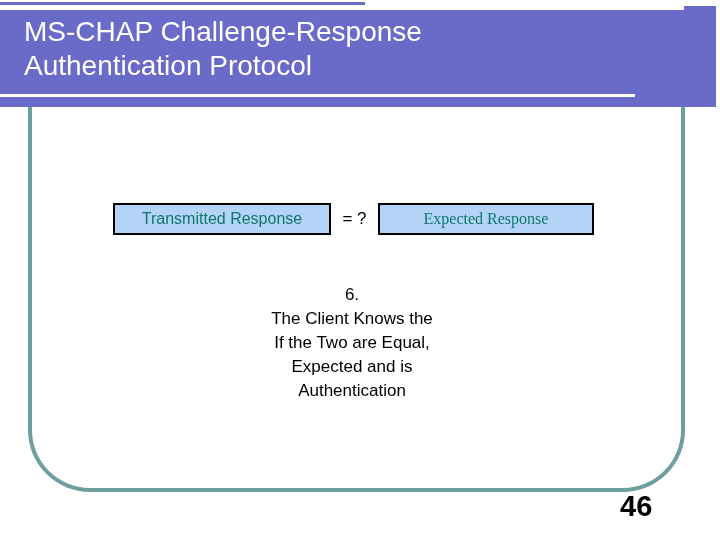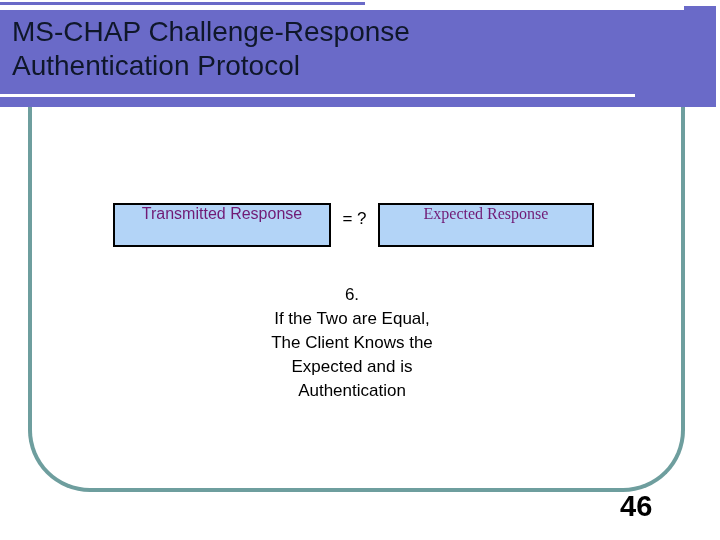--- a/index.html
+++ b/index.html
@@ -16,43 +16,43 @@
   .band-step {
     position:absolute; left:684px; top:6px; width:32px; height:6px;
     background:#6a6ac8;
   }
   
   .title-bar {
     position:absolute; left:0; top:10px; width:716px; height:97px;
     background:#6a6ac8; z-index:2;
   }
   .title-text {
-    position:absolute; left:12px; top:5px;
-    color:#0f172a; font-size:28px; line-height:34px; font-weight:400;
+    position:absolute; left:24px; top:5px;
+    color:#ffffff; font-size:28px; line-height:34px; font-weight:400;
     white-space:nowrap;
   }
   .title-underline {
     position:absolute; left:0; top:84px; width:635px; height:3px;
     background:#ffffff;
   }
   
   .content-frame {
     position:absolute; left:28px; top:107px; width:657px; height:385px;
     box-sizing:border-box;
     border:4px solid #6e9e9e; border-top:none;
     border-radius:0 0 62px 62px;
     z-index:1;
   }
   
   .cmp-box {
-    position:absolute; top:203px; height:44px;
+    position:absolute; top:203px; height:32px;
     box-sizing:border-box;
     background:#b3d4f7; border:2px solid #000000;
-    display:flex; justify-content:center;
-    font-size:16px; color:#701a75; z-index:3;
+    display:flex; align-items:center; justify-content:center;
+    font-size:16px; color:#0f766e; z-index:3;
   }
   .cmp-box.left  { left:113px; width:218px; }
   .cmp-box.right { left:378px; width:216px;font-family:Liberation Serif, serif; }
   .cmp-operator {
     position:absolute; left:331px; top:203px; width:47px; height:32px;
     display:flex; align-items:center; justify-content:center;
     font-size:17px; color:#000000; z-index:3;
   }
   
   .body-text {
@@ -85,19 +85,19 @@
 <div class="cmp-box left">
   <span>Transmitted Response</span>
 </div>
 <div class="cmp-operator">= ?</div>
 <div class="cmp-box right">
   <span>Expected Response</span>
 </div>
 
 <div class="body-text">
   <div>6.</div>
+  <div>The Client Knows the</div>
   <div>If the Two are Equal,</div>
-  <div>The Client Knows the</div>
   <div>Expected and is</div>
   <div>Authentication</div>
 </div>
 
 <div class="page-number">46</div>
 
 </body></html>

